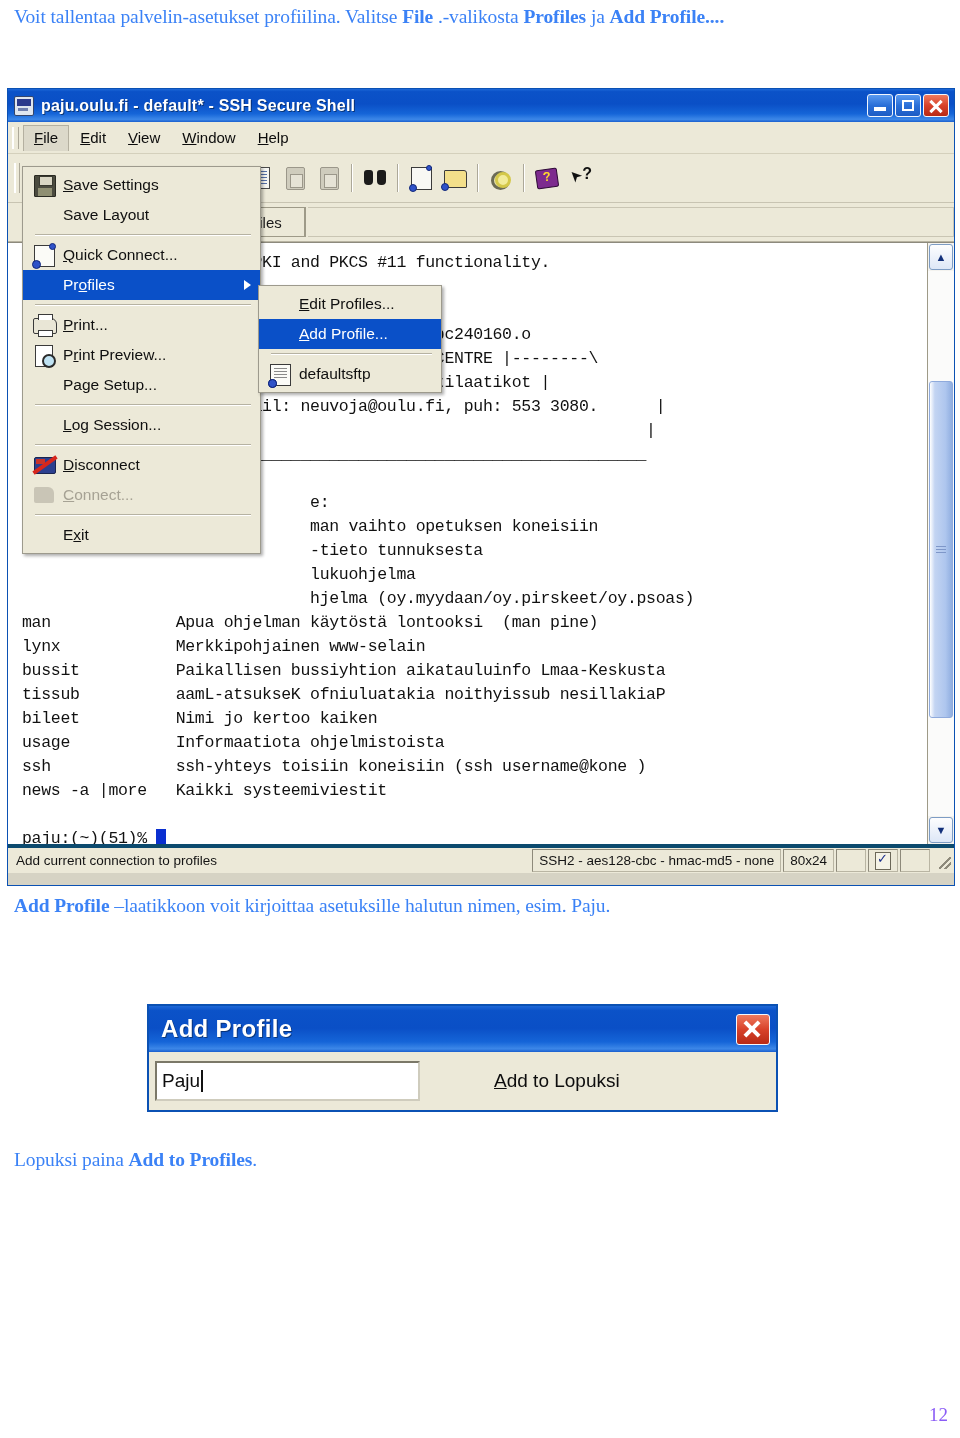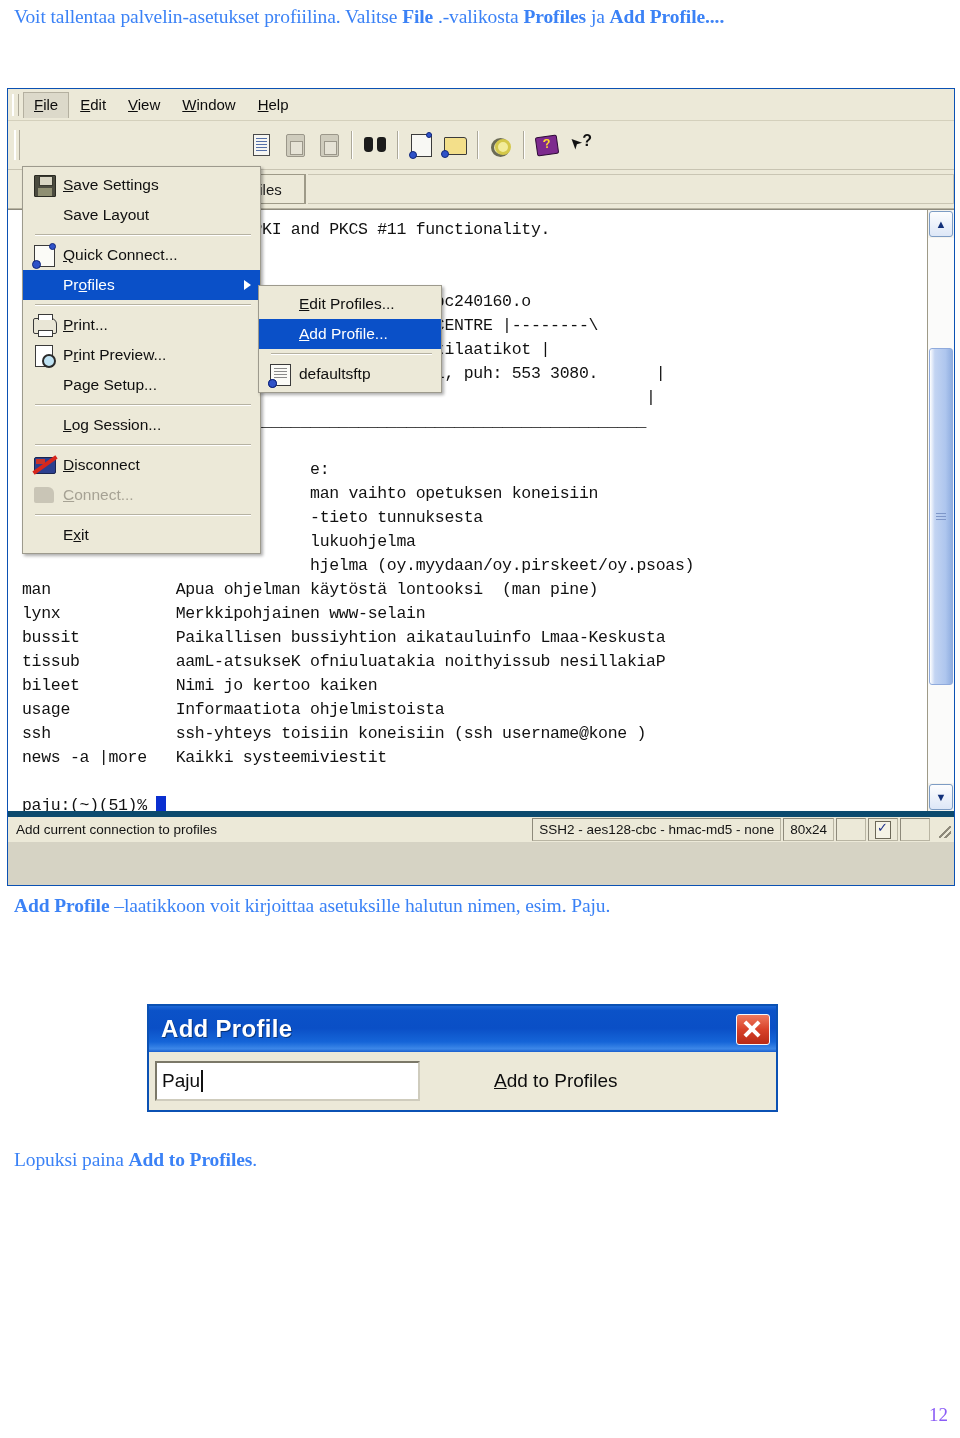--- a/index.html
+++ b/index.html
@@ -355,21 +355,21 @@
     width: 10px; height: 8px;
     background: repeating-linear-gradient(to bottom,#7e97c9 0 1px,transparent 1px 3px);
   }
 
   
   .statusbar {
     height: 25px;
     background: #ece9d8;
     display: flex;
     align-items: stretch;
-    border-top: 6px solid #0c4a6e;
+    border-top: 4px solid #0c4a6e;
     font-family: "Liberation Sans", sans-serif;
     font-size: 13.5px;
     color: #141414;
   }
   .sb-cell {
     border: 1px solid #b9b5a3;
     border-top-color: #8e8a7b;
     border-left-color: #8e8a7b;
     margin: 1px 0 1px 2px;
     display: flex; align-items: center;
@@ -614,20 +614,32 @@
 </style>
 </head>
 <body>
 
 <div class="prose" id="intro-text">
   <span>Voit tallentaa palvelin-asetukset profiilina. Valitse </span><b>File</b><span> .-valikosta </span><b>Profiles</b><span> ja </span><b>Add Profile</b><b>....</b>
 </div>
 
 <div id="ssh-window">
 
+  <div class="win-titlebar">
+    <div class="win-icon"></div>
+    <div class="win-title">paju.oulu.fi - default* - SSH Secure Shell</div>
+    <div class="win-buttons">
+      <div class="win-btn minimize"></div>
+      <div class="win-btn maximize"></div>
+      <div class="win-btn close">
+          <span class="x1"></span>
+          <span class="x2"></span>
+        </div>
+    </div>
+  </div>
 
   <div class="menubar">
     <div class="grip"></div>
     <div class="menu-item open"><u>F</u>ile</div>
     <div class="menu-item"><u>E</u>dit</div>
     <div class="menu-item"><u>V</u>iew</div>
     <div class="menu-item"><u>W</u>indow</div>
     <div class="menu-item"><u>H</u>elp</div>
   </div>
 
@@ -802,21 +814,21 @@
     <div class="dlg-close">
         <span class="x1"></span>
         <span class="x2"></span>
       </div>
   </div>
   <div class="dlg-body">
     <div class="dlg-input">
       <span>Paju</span>
         <span class="caret"></span>
     </div>
-    <div class="dlg-button"><u>A</u><span>dd to Profiles</span></div>
+    <div class="dlg-button"><u>A</u><span>dd to Lopuksi</span></div>
   </div>
 </div>
 
 <div class="prose" id="end-text">
   <span>Lopuksi paina </span><b>Add  to Profiles</b><span>.</span>
 </div>
 
 <div id="page-number">12</div>
 
 </body></html>

